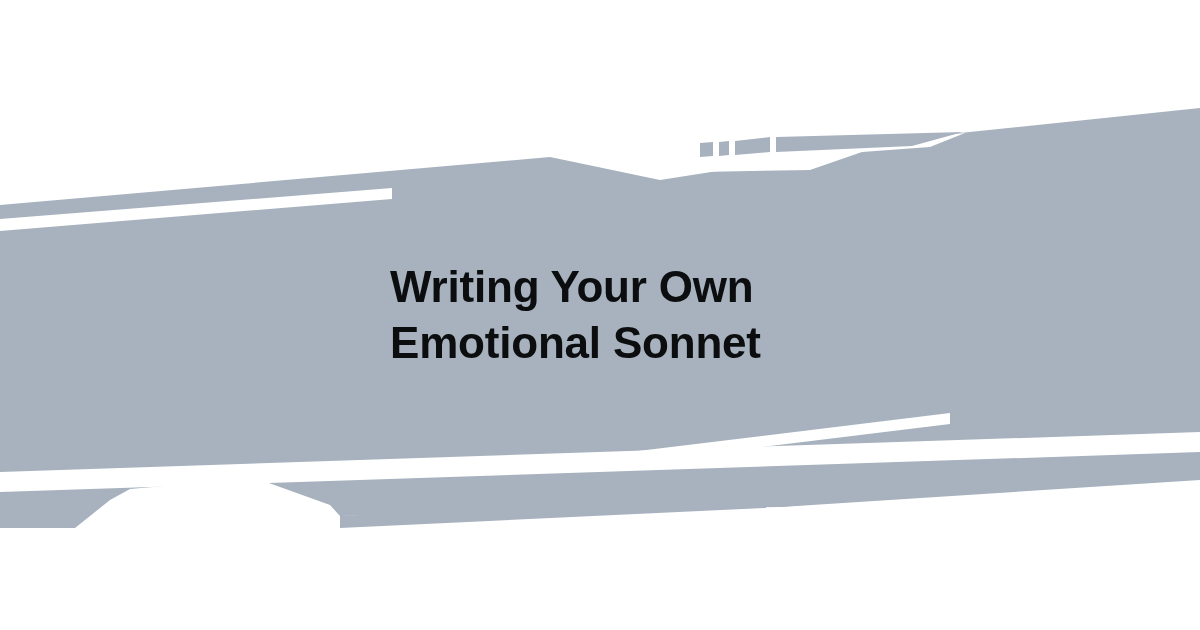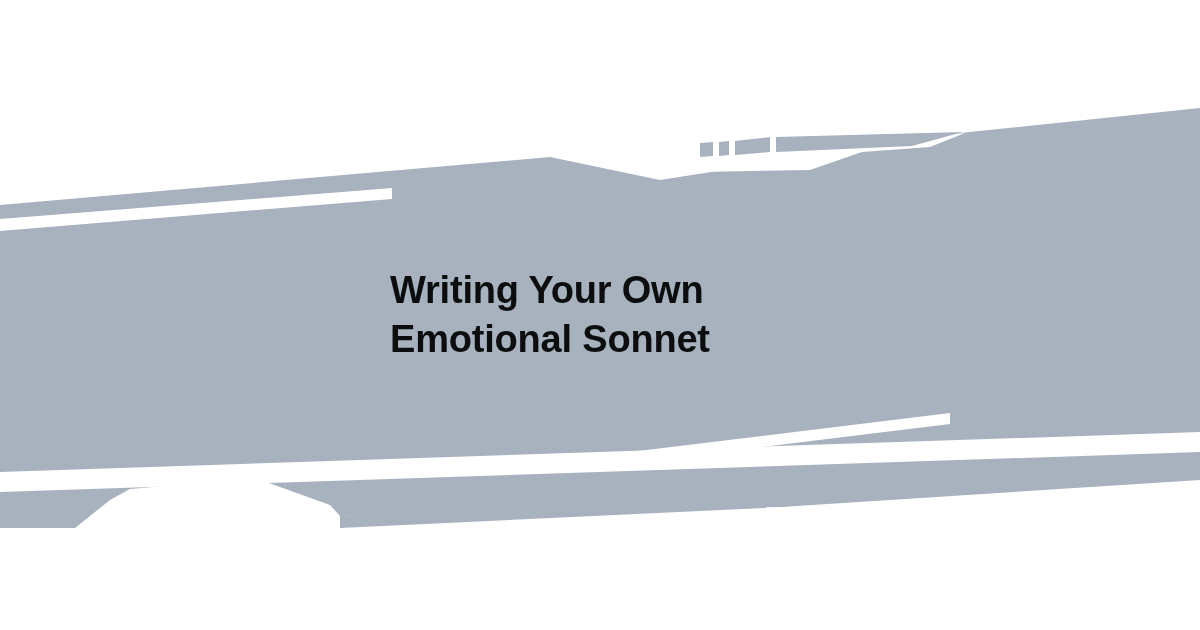--- a/index.html
+++ b/index.html
@@ -35,21 +35,21 @@
     justify-content: flex-start;
     pointer-events: none;
   }
   #title-box {
     margin-left: 390px;
     max-width: 470px;
   }
   #banner-title {
     margin: 0;
     font-family: "Liberation Sans", "DejaVu Sans", sans-serif;
-    font-size: 38px;
+    font-size: 44px;
     line-height: 1.28;
     font-weight: 700;
     color: #0b0d0f;
     letter-spacing: -0.2px;
     white-space: pre-line;
   }
 </style>
 </head>
 <body>
 

